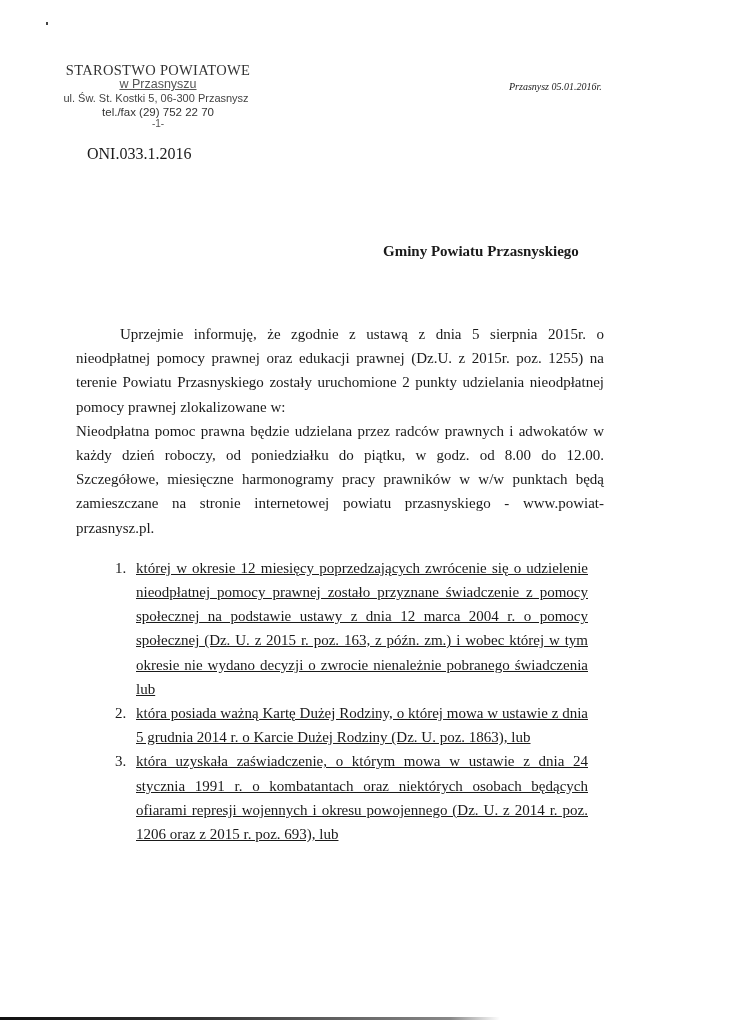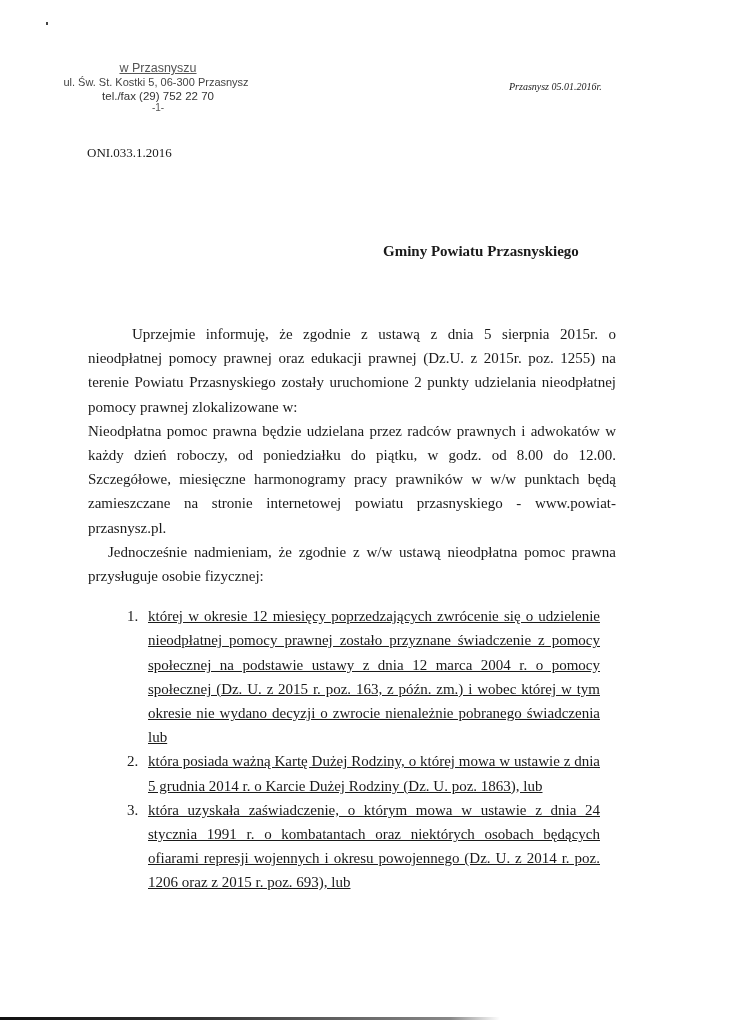--- a/index.html
+++ b/index.html
@@ -9,56 +9,56 @@
   }
   .stamp {
     position: absolute; left: 58px; top: 62px; width: 200px;
     font-family: "Liberation Sans", sans-serif; color: #3a3a3a; text-align: center;
   }
   .stamp .l1 { font-family: "Liberation Serif", serif; font-size: 14.5px; letter-spacing: 0.3px; line-height: 16px; color:#333; }
   .stamp .l2 { font-size: 12.5px; line-height: 13px; color:#555;text-decoration:underline; }
   .stamp .l3 { font-size: 11px; line-height: 14px; color:#444; white-space: nowrap; margin-left:-4px;}
   .stamp .l4 { font-size: 11.5px; line-height: 14px; color:#333; }
   .stamp .l5 { font-size: 10px; line-height: 10px; color:#555; }
-  .ref { position: absolute; left: 87px; top: 145px; font-size: 13px; }
+  .ref { position: absolute; left: 87px; top: 145px; font-size: 16px; }
   .date { position: absolute; left: 509px; top: 81px; font-size: 10px; font-style: italic; }
   .addressee { position: absolute; left: 383px; top: 243px; font-size: 15px; font-weight: bold; }
   .body {
-    position: absolute; left: 88px; top: 322px; width: 528px; font-size: 15px; line-height: 24.2px;
+    position: absolute; left: 76px; top: 322px; width: 528px; font-size: 15px; line-height: 24.2px;
     text-align: justify;
   }
   .body p { margin: 0; }
   .indent { text-indent: 44px; }
   .indent2 { text-indent: 20px; }
   ol { margin: 16px; padding-left: 38px; text-decoration: underline; }
   ol li { padding-left: 6px; }
   .mark { position: absolute; left: 46px; top: 22px; width: 2px; height: 3px; background:#444; }
   .bottom-line { position: absolute; left: 0; top: 1017px; width: 500px; height: 3px;
     background: linear-gradient(to right, #111 0%, #333 40%, #888 90%, rgba(136,136,136,0) 100%); }
 </style>
 </head>
 <body>
 
 <div class="mark"></div>
 
 <div class="stamp">
+  <div class="l1">STAROSTWO POWIATOWE</div>
   <div class="l2">w Przasnyszu</div>
   <div class="l3">ul. Św. St. Kostki 5, 06-300 Przasnysz</div>
   <div class="l4">tel./fax (29) 752 22 70</div>
   <div class="l5">-1-</div>
 </div>
 
 <div class="date">Przasnysz 05.01.2016r.</div>
 <div class="ref">ONI.033.1.2016</div>
 <div class="addressee">Gminy Powiatu Przasnyskiego</div>
 
 <div class="body">
   <p class="indent">Uprzejmie informuję, że zgodnie z ustawą z dnia 5 sierpnia 2015r. o nieodpłatnej pomocy prawnej oraz edukacji prawnej (Dz.U. z 2015r. poz. 1255) na terenie Powiatu Przasnyskiego zostały uruchomione 2 punkty udzielania nieodpłatnej pomocy prawnej zlokalizowane w:</p>
   <p>Nieodpłatna pomoc prawna będzie udzielana przez radców prawnych i adwokatów w każdy dzień roboczy, od poniedziałku do piątku, w godz. od 8.00 do 12.00. Szczegółowe, miesięczne harmonogramy pracy prawników w w/w punktach będą zamieszczane na stronie internetowej powiatu przasnyskiego -  www.powiat-przasnysz.pl.</p>
-  <p class="indent2">Jednocześnie nadmieniam, że zgodnie z w/w ustawą nieodpłatna pomoc prawna przysługuje osobie fizycznej:</p>
   <ol>
     <li>której w okresie 12 miesięcy poprzedzających zwrócenie się o udzielenie nieodpłatnej pomocy prawnej zostało przyznane świadczenie z pomocy społecznej na podstawie ustawy z dnia 12 marca 2004 r. o pomocy społecznej (Dz. U. z 2015 r. poz. 163, z późn. zm.) i wobec której w tym okresie nie wydano decyzji o zwrocie nienależnie pobranego świadczenia lub</li>
     <li>która posiada ważną Kartę Dużej Rodziny, o której mowa w ustawie z dnia 5 grudnia 2014 r. o Karcie Dużej Rodziny (Dz. U. poz. 1863), lub</li>
     <li>która uzyskała zaświadczenie, o którym mowa w ustawie z dnia 24 stycznia 1991 r. o kombatantach oraz niektórych osobach będących ofiarami represji wojennych i okresu powojennego (Dz. U. z 2014 r. poz. 1206 oraz z 2015 r. poz. 693), lub</li>
   </ol>
 </div>
 
 <div class="bottom-line"></div>
 
 </body></html>

